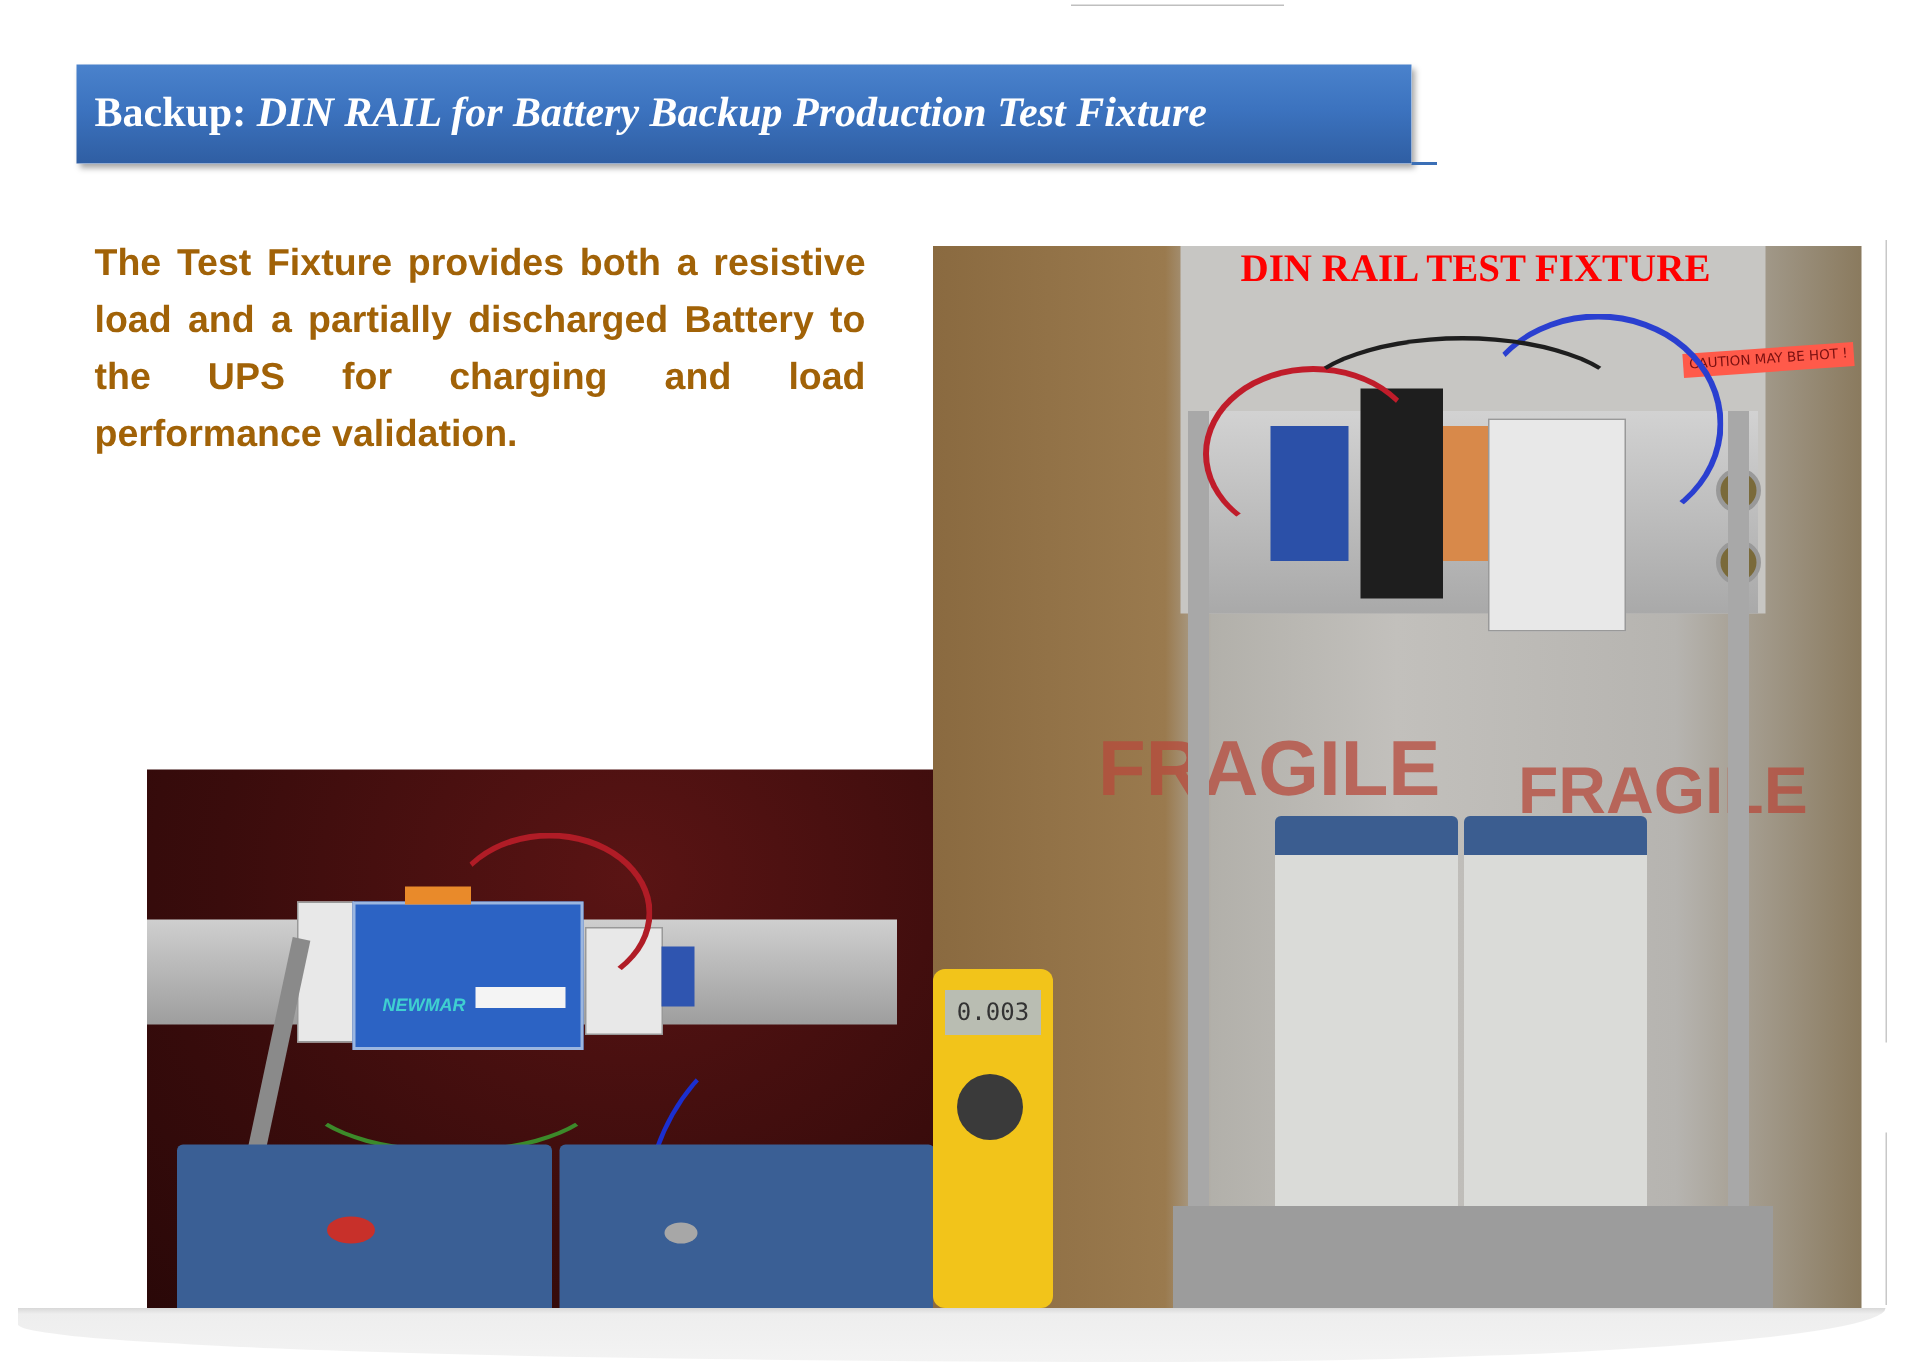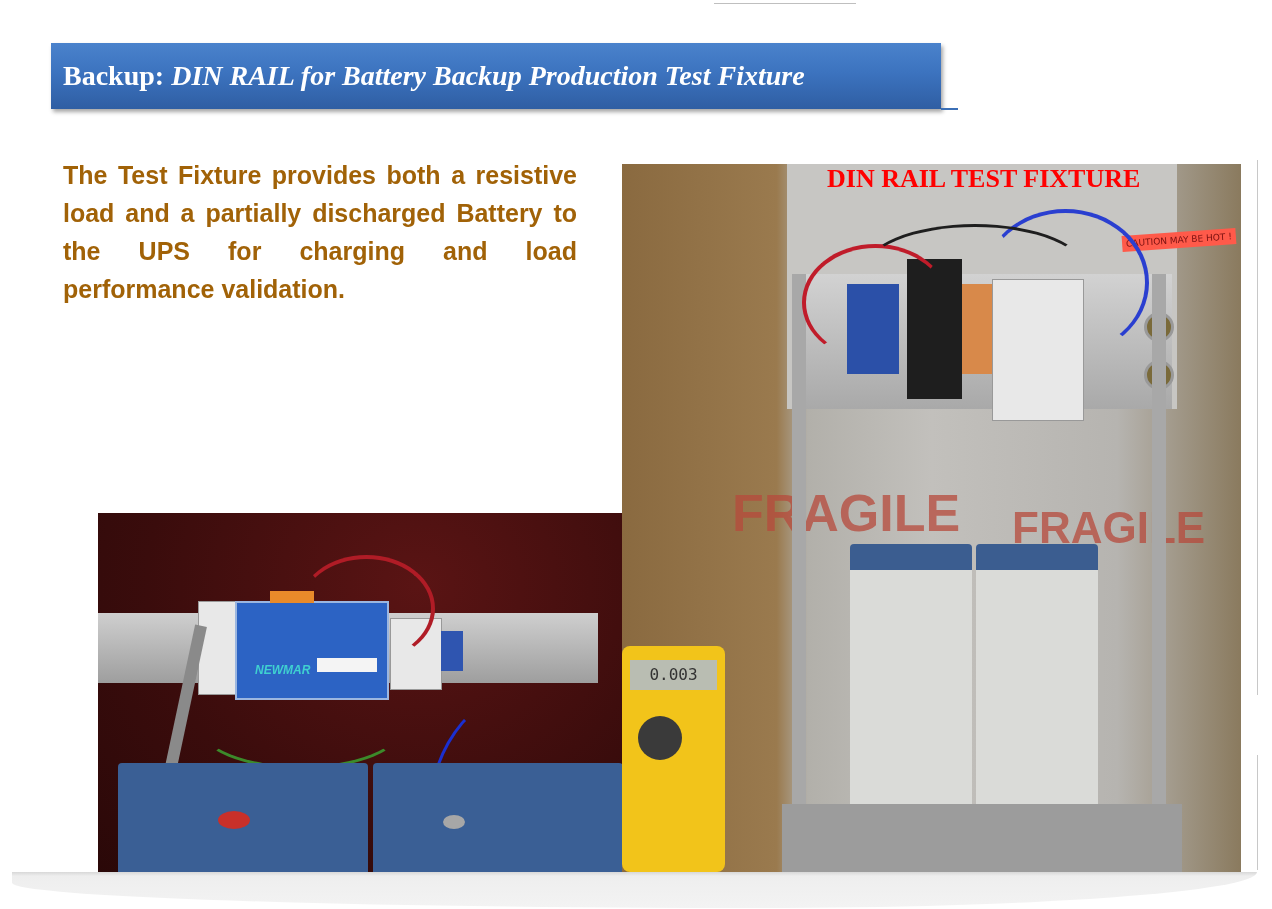--- a/index.html
+++ b/index.html
@@ -117,21 +117,21 @@
   <div style="position:absolute; left:340px; top:120px; width:30px; height:90px; background:#d8894a;"></div>
   <div class="breaker" style="left:370px; top:115px; width:90px; height:140px;"></div>
   <div class="caution" style="left:500px; top:68px;">CAUTION MAY BE HOT !</div>
   <div style="position:absolute; left:522px; top:148px; width:24px; height:24px; border-radius:50%; background:#7a6a3a; border:3px solid #999;"></div>
   <div style="position:absolute; left:522px; top:196px; width:24px; height:24px; border-radius:50%; background:#7a6a3a; border:3px solid #999;"></div>
   <div style="position:absolute; left:170px; top:110px; width:14px; height:600px; background:#a8a8a8;"></div>
   <div style="position:absolute; left:530px; top:110px; width:14px; height:600px; background:#a8a8a8;"></div>
   <div class="battery" style="left:228px; top:380px; width:122px; height:260px; background:#dadbd8; border-top:26px solid #3b5d90;"></div>
   <div class="battery" style="left:354px; top:380px; width:122px; height:260px; background:#dadbd8; border-top:26px solid #3b5d90;"></div>
   <div style="position:absolute; left:160px; top:640px; width:400px; height:70px; background:#9c9c9c;"></div>
-  <div class="meter" style="left:0px; top:482px; width:80px; height:226px;padding-left:23px;">
+  <div class="meter" style="left:0px; top:482px; width:80px; height:226px;">
     <div class="screen">0.003</div>
     <div class="dial"></div>
   </div>
   <div class="wire" style="left:180px; top:80px; width:140px; height:110px; border-top:4px solid #c01c2a; border-left:4px solid #c01c2a;"></div>
   <div class="wire" style="left:360px; top:45px; width:160px; height:140px; border-top:4px solid #2a3fd0; border-right:4px solid #2a3fd0;"></div>
   <div class="wire" style="left:240px; top:60px; width:220px; height:90px; border-top:3px solid #1e1e1e;"></div>
   <div class="photo-caption">DIN RAIL TEST FIXTURE</div>
 </div>
 
 <div class="right-edge-line"></div>

